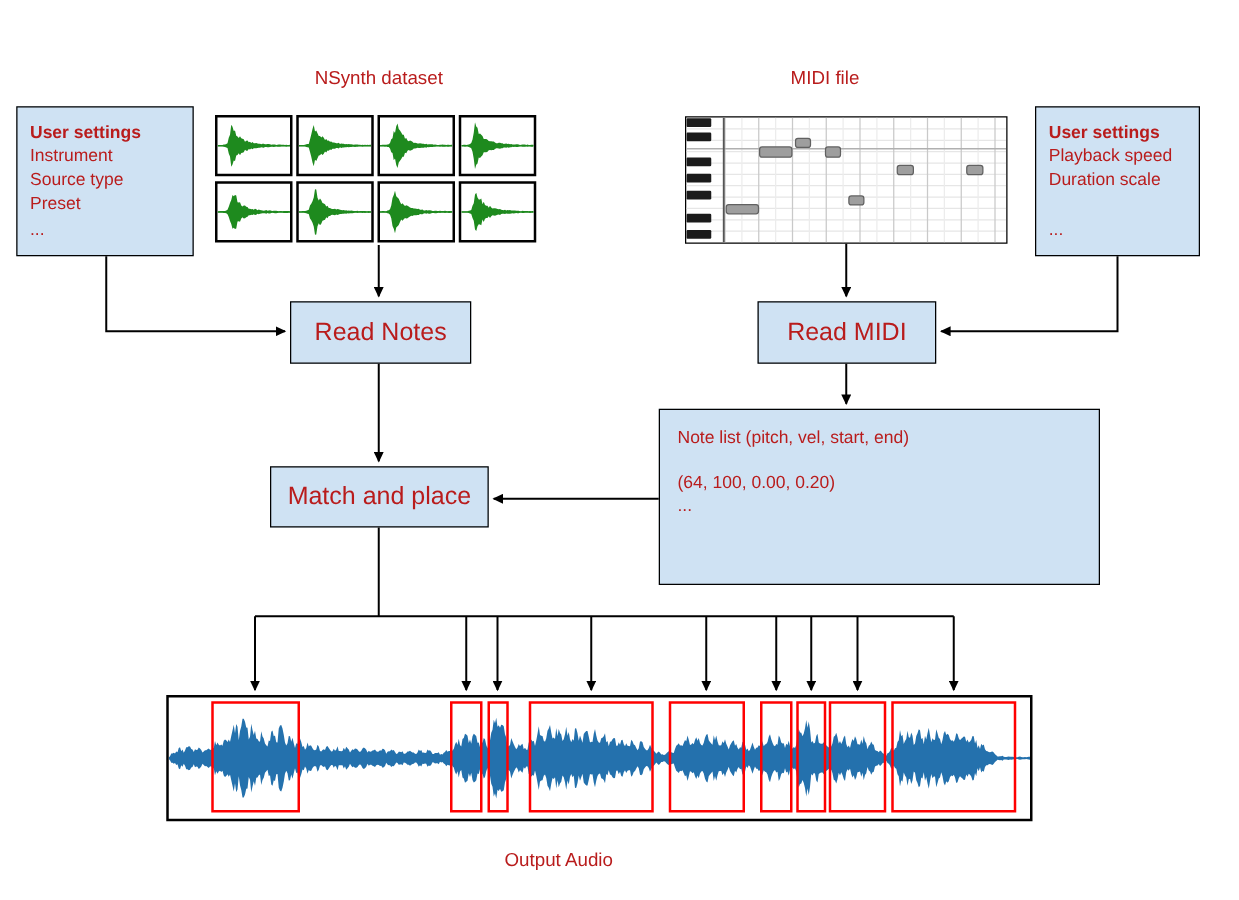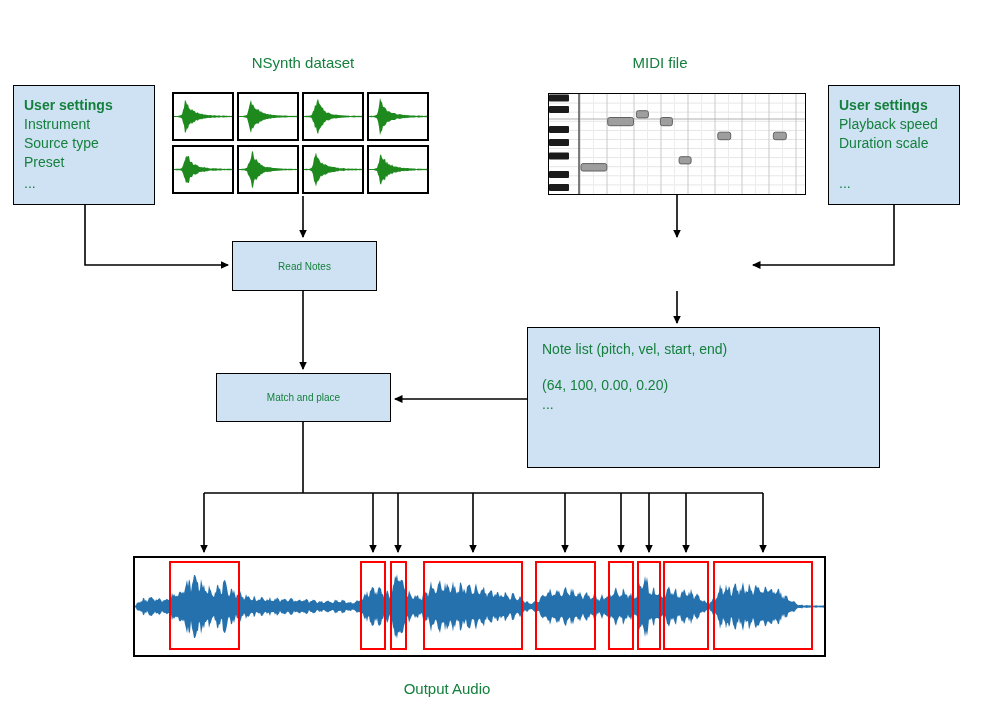--- a/index.html
+++ b/index.html
@@ -1,32 +1,32 @@
 <!DOCTYPE html>
 <html><head>
 <meta charset="utf-8">
 <style>
   html,body{margin:0;padding:0;background:#ffffff;}
   #stage{
     position:relative;width:991px;height:720px;background:#ffffff;
-    font-family:"Liberation Sans","DejaVu Sans",sans-serif;color:#15803d;overflow:hidden;
+    font-family:"Liberation Sans","DejaVu Sans",sans-serif;color:#b91c1c;overflow:hidden;
   }
   .abs{position:absolute;}
   .diagram-title{font-size:15px;text-align:center;white-space:nowrap;}
   .panel{
     background:#cfe2f3;border:1px solid #000;box-sizing:border-box;
     font-size:14px;line-height:19px;padding:10px 10px;
   }
   .panel .panel-title{font-weight:bold;margin-bottom:0;}
   .panel .ellipsis{margin-top:2px;}
   .panel .ellipsis.low{margin-top:21px;}
   .proc-box{
     background:#cfe2f3;border:1px solid #000;box-sizing:border-box;
     display:flex;align-items:center;justify-content:center;
-    font-size:10px;white-space:nowrap;
+    font-size:20px;white-space:nowrap;
   }
   .note-list{
     background:#cfe2f3;border:1px solid #000;box-sizing:border-box;
     font-size:14px;line-height:19px;padding:12px 14px;
   }
   .note-list .nl-title{margin-bottom:17px;}
   #nsynth-grid{
     display:grid;grid-template-columns:repeat(4,62px);grid-auto-rows:49px;
     column-gap:3px;row-gap:4px;
   }
@@ -142,20 +142,23 @@
   <div class="abs panel" style="left:828px;top:85px;width:132px;height:120px;">
     <div class="panel-title">User settings</div>
     <div>Playback speed</div>
     <div>Duration scale</div>
     <div class="ellipsis low">...</div>
   </div>
 
   <div class="abs proc-box" style="left:232px;top:241px;width:145px;height:50px;">
     <span>Read Notes</span>
   </div>
+  <div class="abs proc-box" style="left:606px;top:241px;width:143px;height:50px;">
+    <span>Read MIDI</span>
+  </div>
   <div class="abs proc-box" style="left:216px;top:373px;width:175px;height:49px;">
     <span>Match and place</span>
   </div>
 
   <div class="abs note-list" style="left:527px;top:327px;width:353px;height:141px;">
     <div class="nl-title">Note list (pitch, vel, start, end)</div>
     <div>(64, 100, 0.00, 0.20)</div>
     <div>...</div>
   </div>
 

